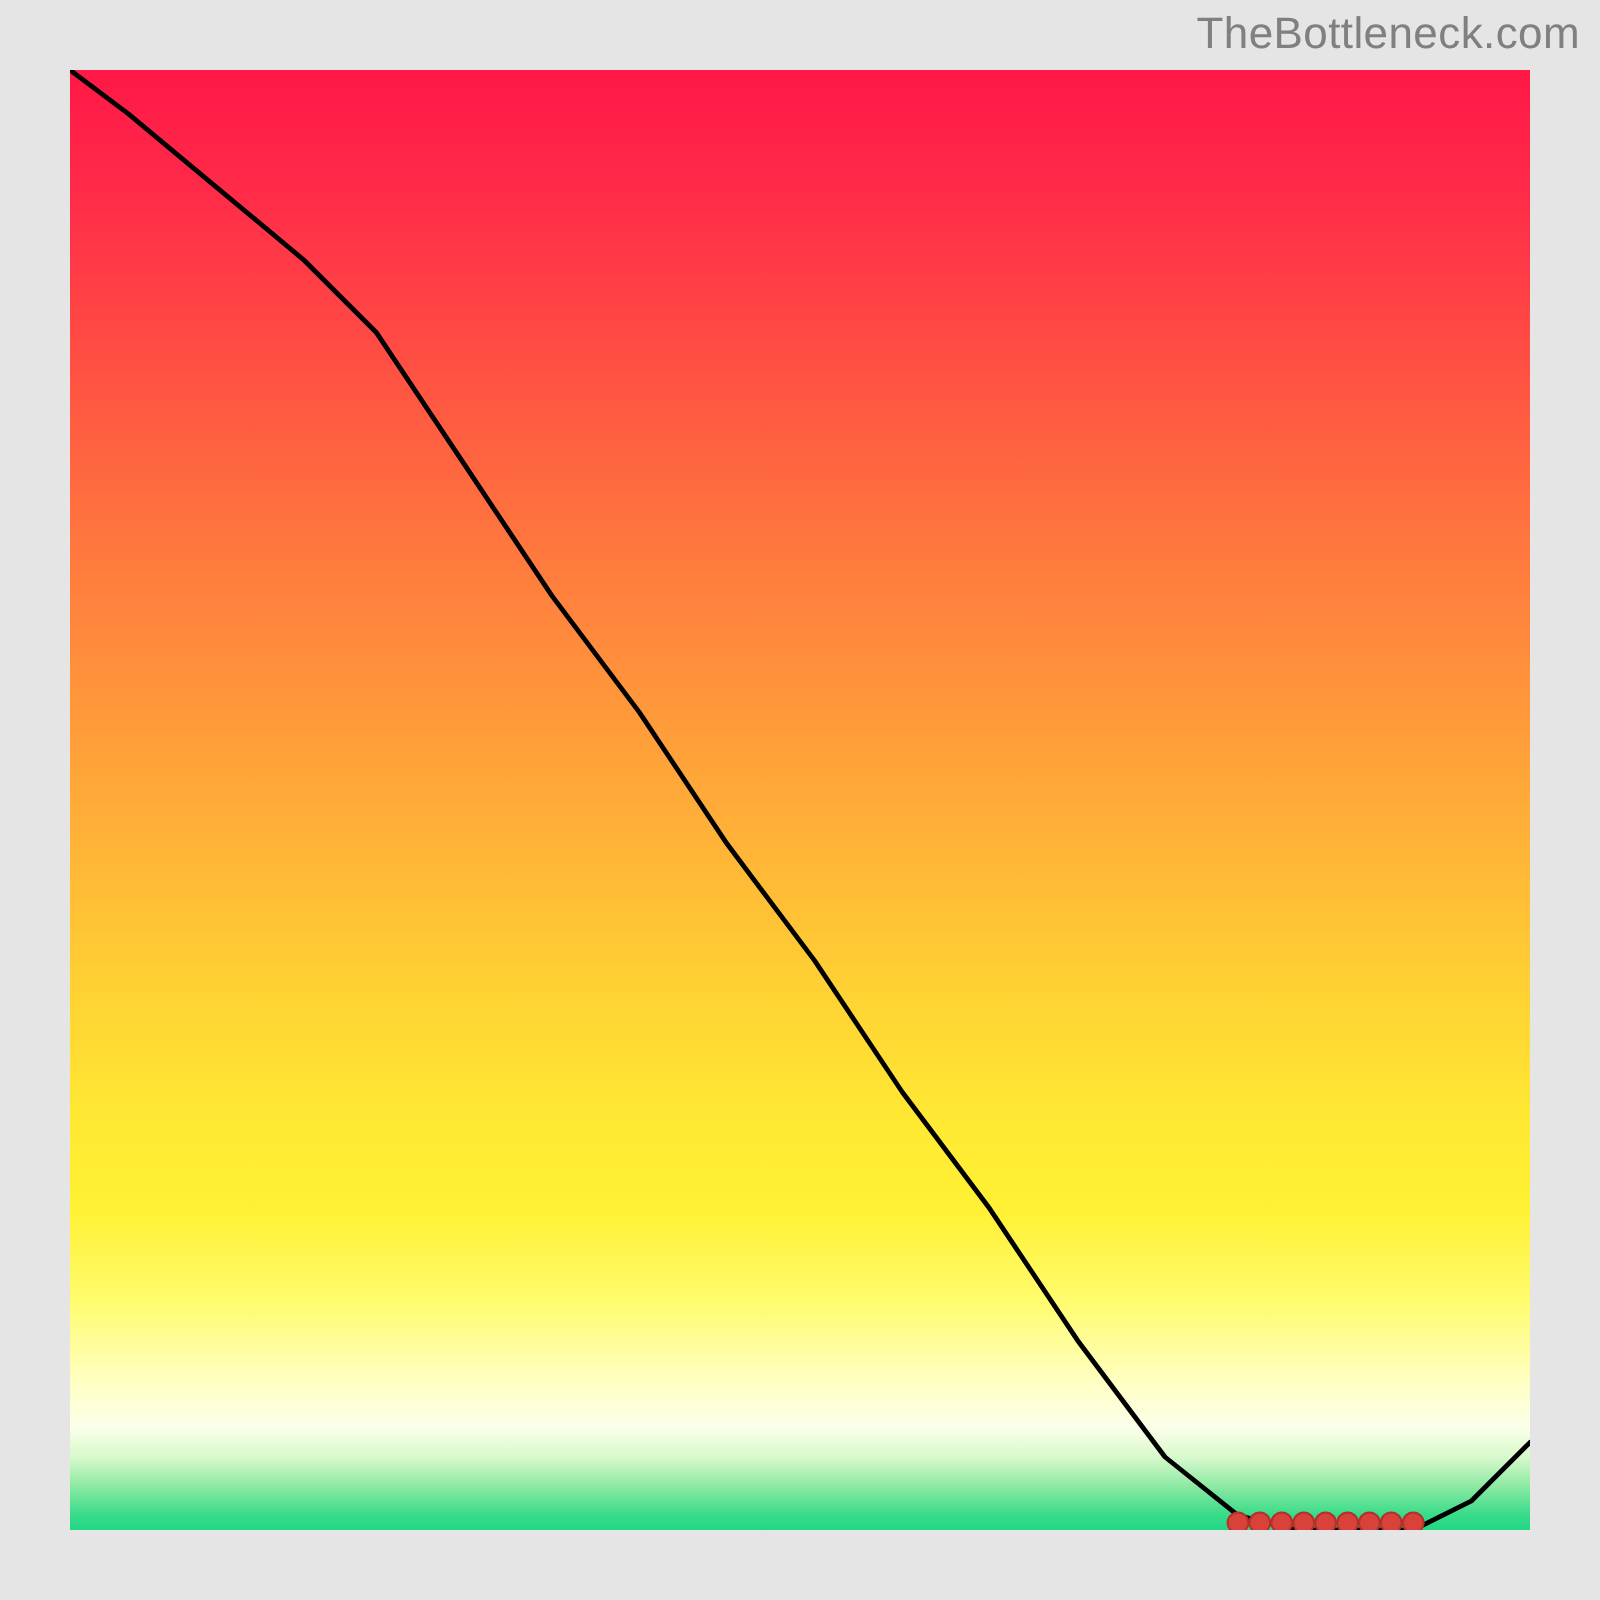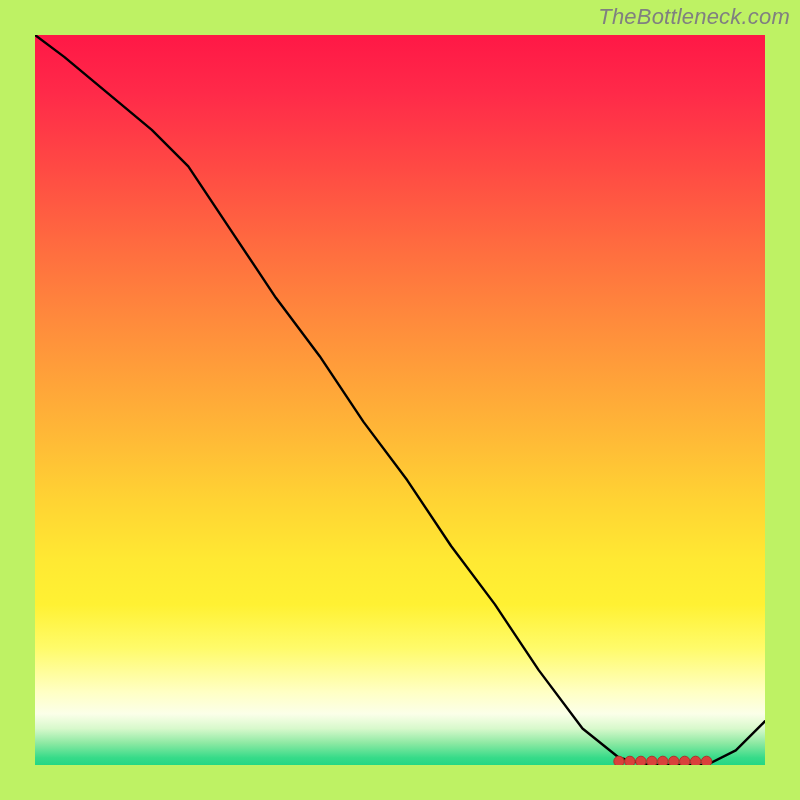--- a/index.html
+++ b/index.html
@@ -8,22 +8,21 @@
     width: 800px;
     height: 800px;
     background: #000;
     overflow: hidden;
     font-family: Arial, Helvetica, sans-serif;
   }
   .frame {
     position: relative;
     width: 800px;
     height: 800px;
-    background: #bef264;
-    font-style: italic;
+    background: #e5e5e5;
   }
   .attribution {
     position: absolute;
     top: 4px;
     right: 10px;
     color: #808080;
     font-size: 22px;
     font-weight: 500;
     letter-spacing: 0.2px;
   }

